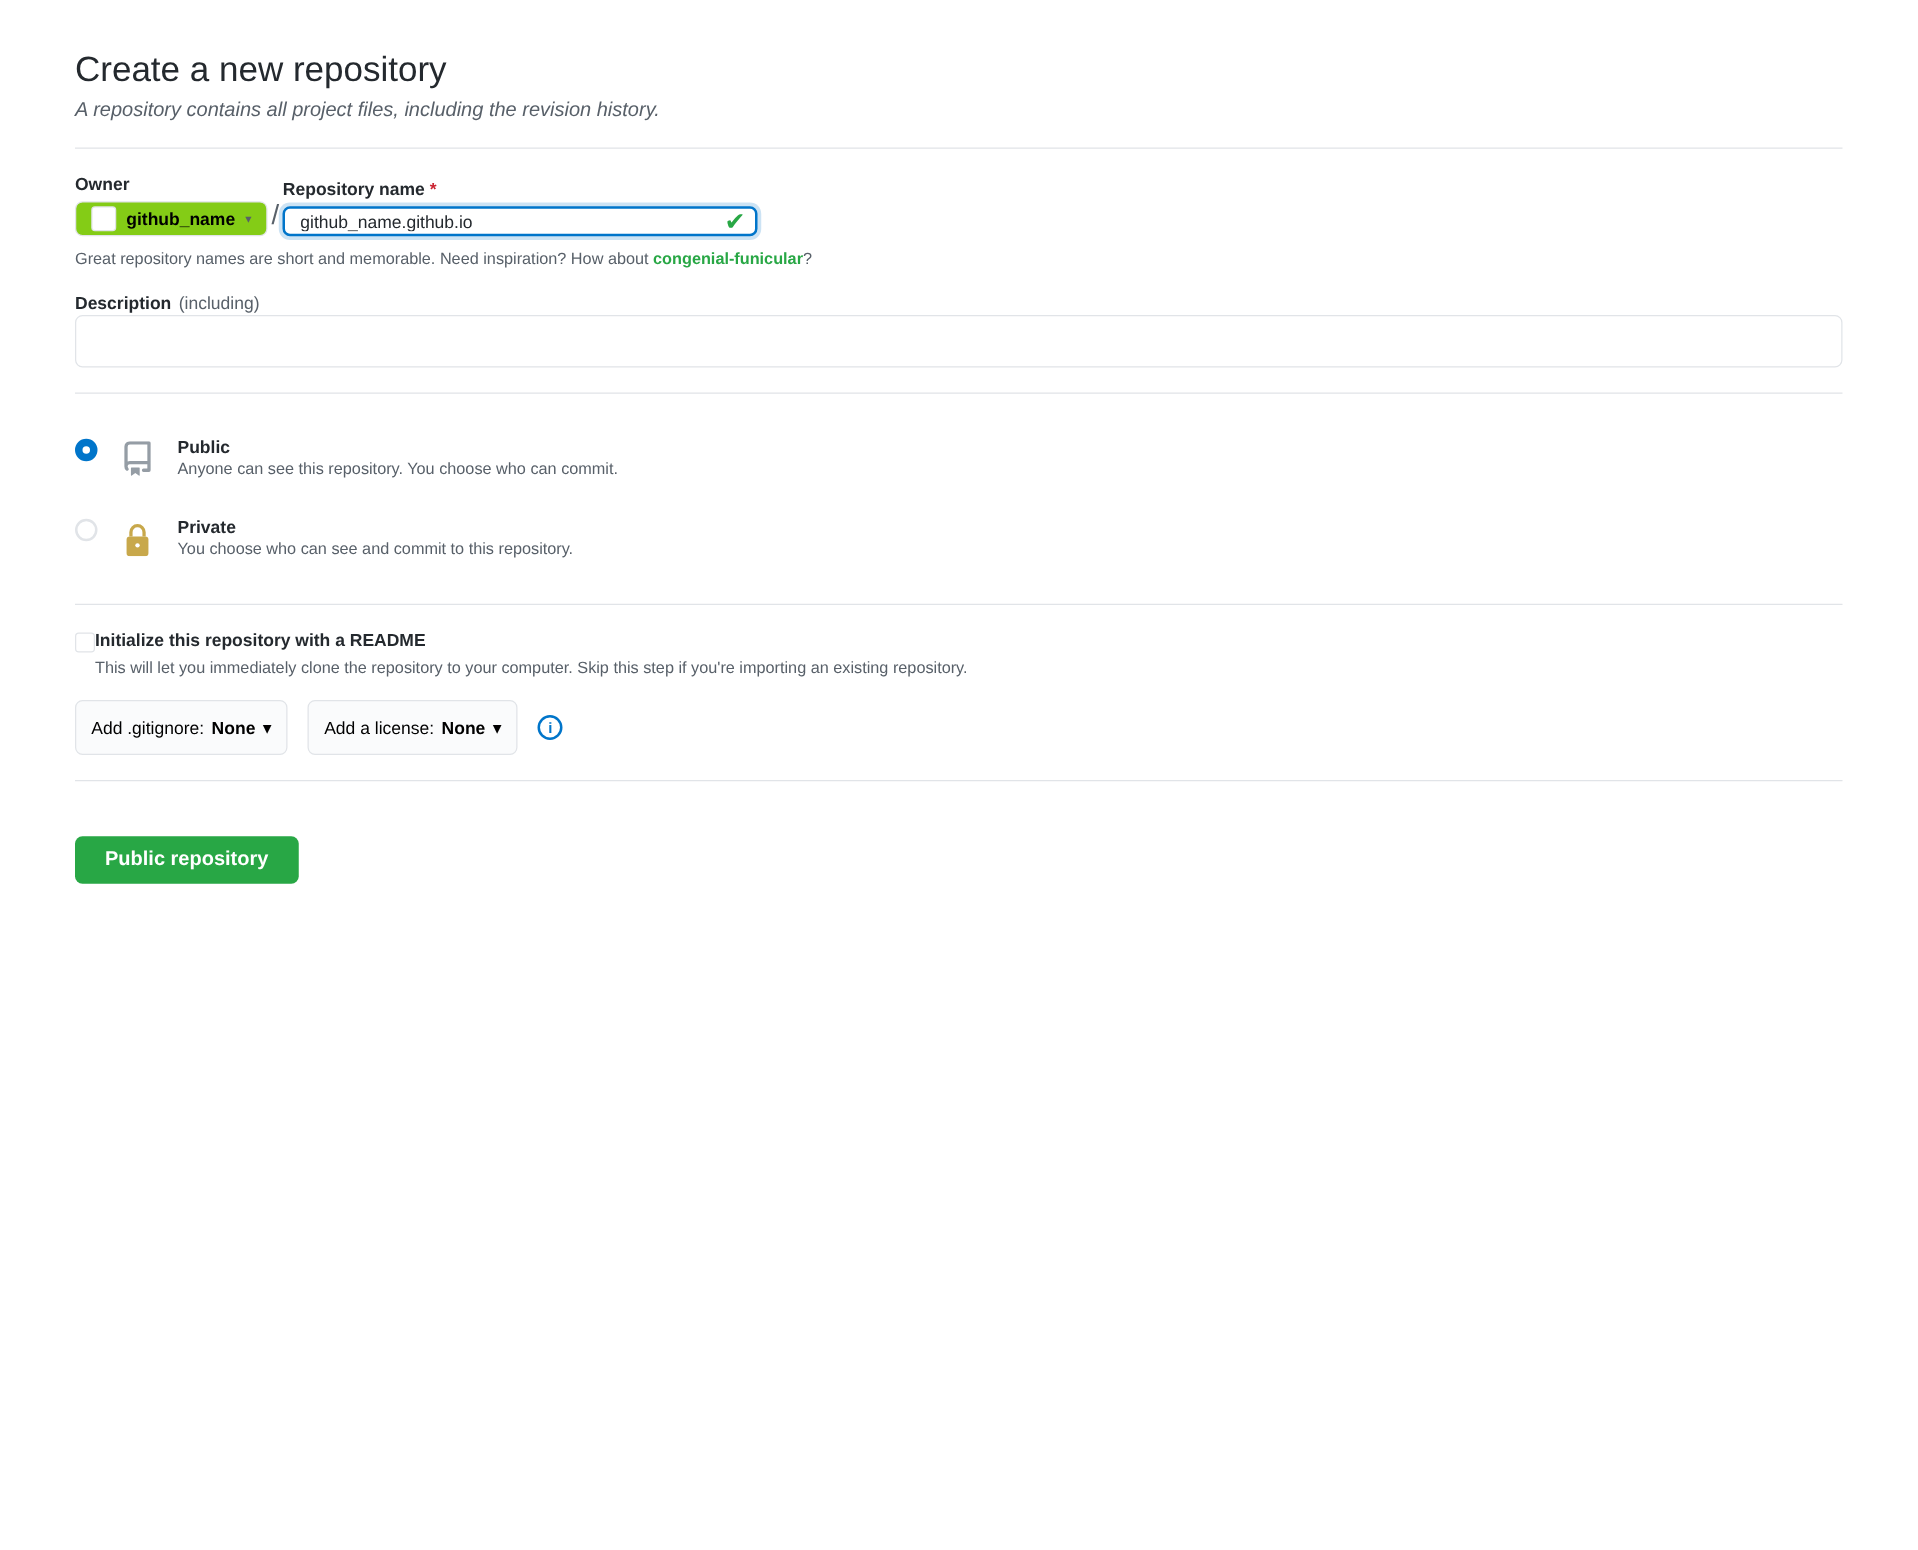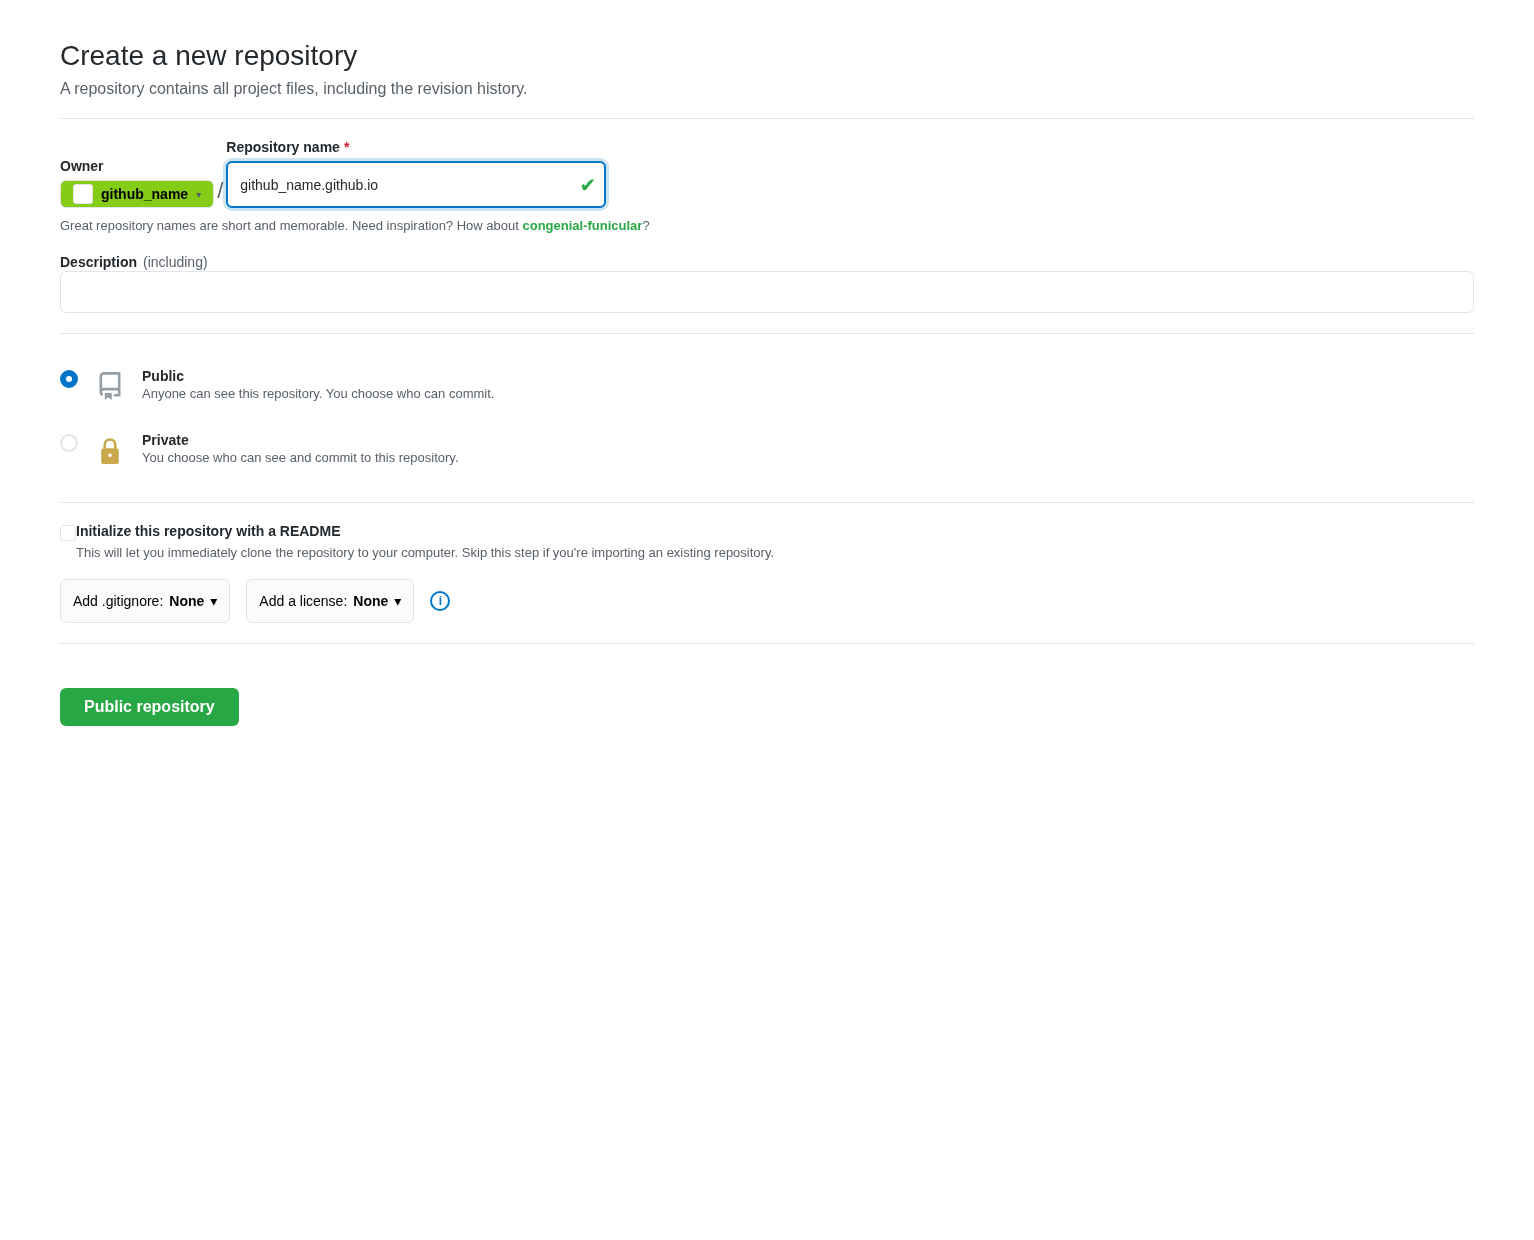--- a/index.html
+++ b/index.html
@@ -20,20 +20,21 @@
     .page-title {
       font-size: 28px;
       font-weight: 400;
       margin-bottom: 8px;
     }
 
     .page-subtitle {
       font-size: 16px;
       color: #586069;
       margin-bottom: 20px;
+      font-style: italic;
     }
 
     .divider {
       border: none;
       border-top: 1px solid #e1e4e8;
       margin: 20px 0;
     }
 
     .owner-repo-row {
       display: flex;
@@ -104,21 +105,21 @@
       align-items: center;
     }
 
     .repo-name-input {
       border: 2px solid #0075ca;
       border-radius: 6px;
       box-shadow: 0 0 0 3px rgba(0, 117, 202, 0.2);
       outline: none;
       padding: 6px 40px 6px 12px;
       font-size: 14px;
-      height: 47px;
+      height: 24px;
       width: 380px;
       color: #24292e;
     }
 
     .valid-checkmark {
       position: absolute;
       right: 10px;
       color: #28a745;
       font-size: 20px;
     }

